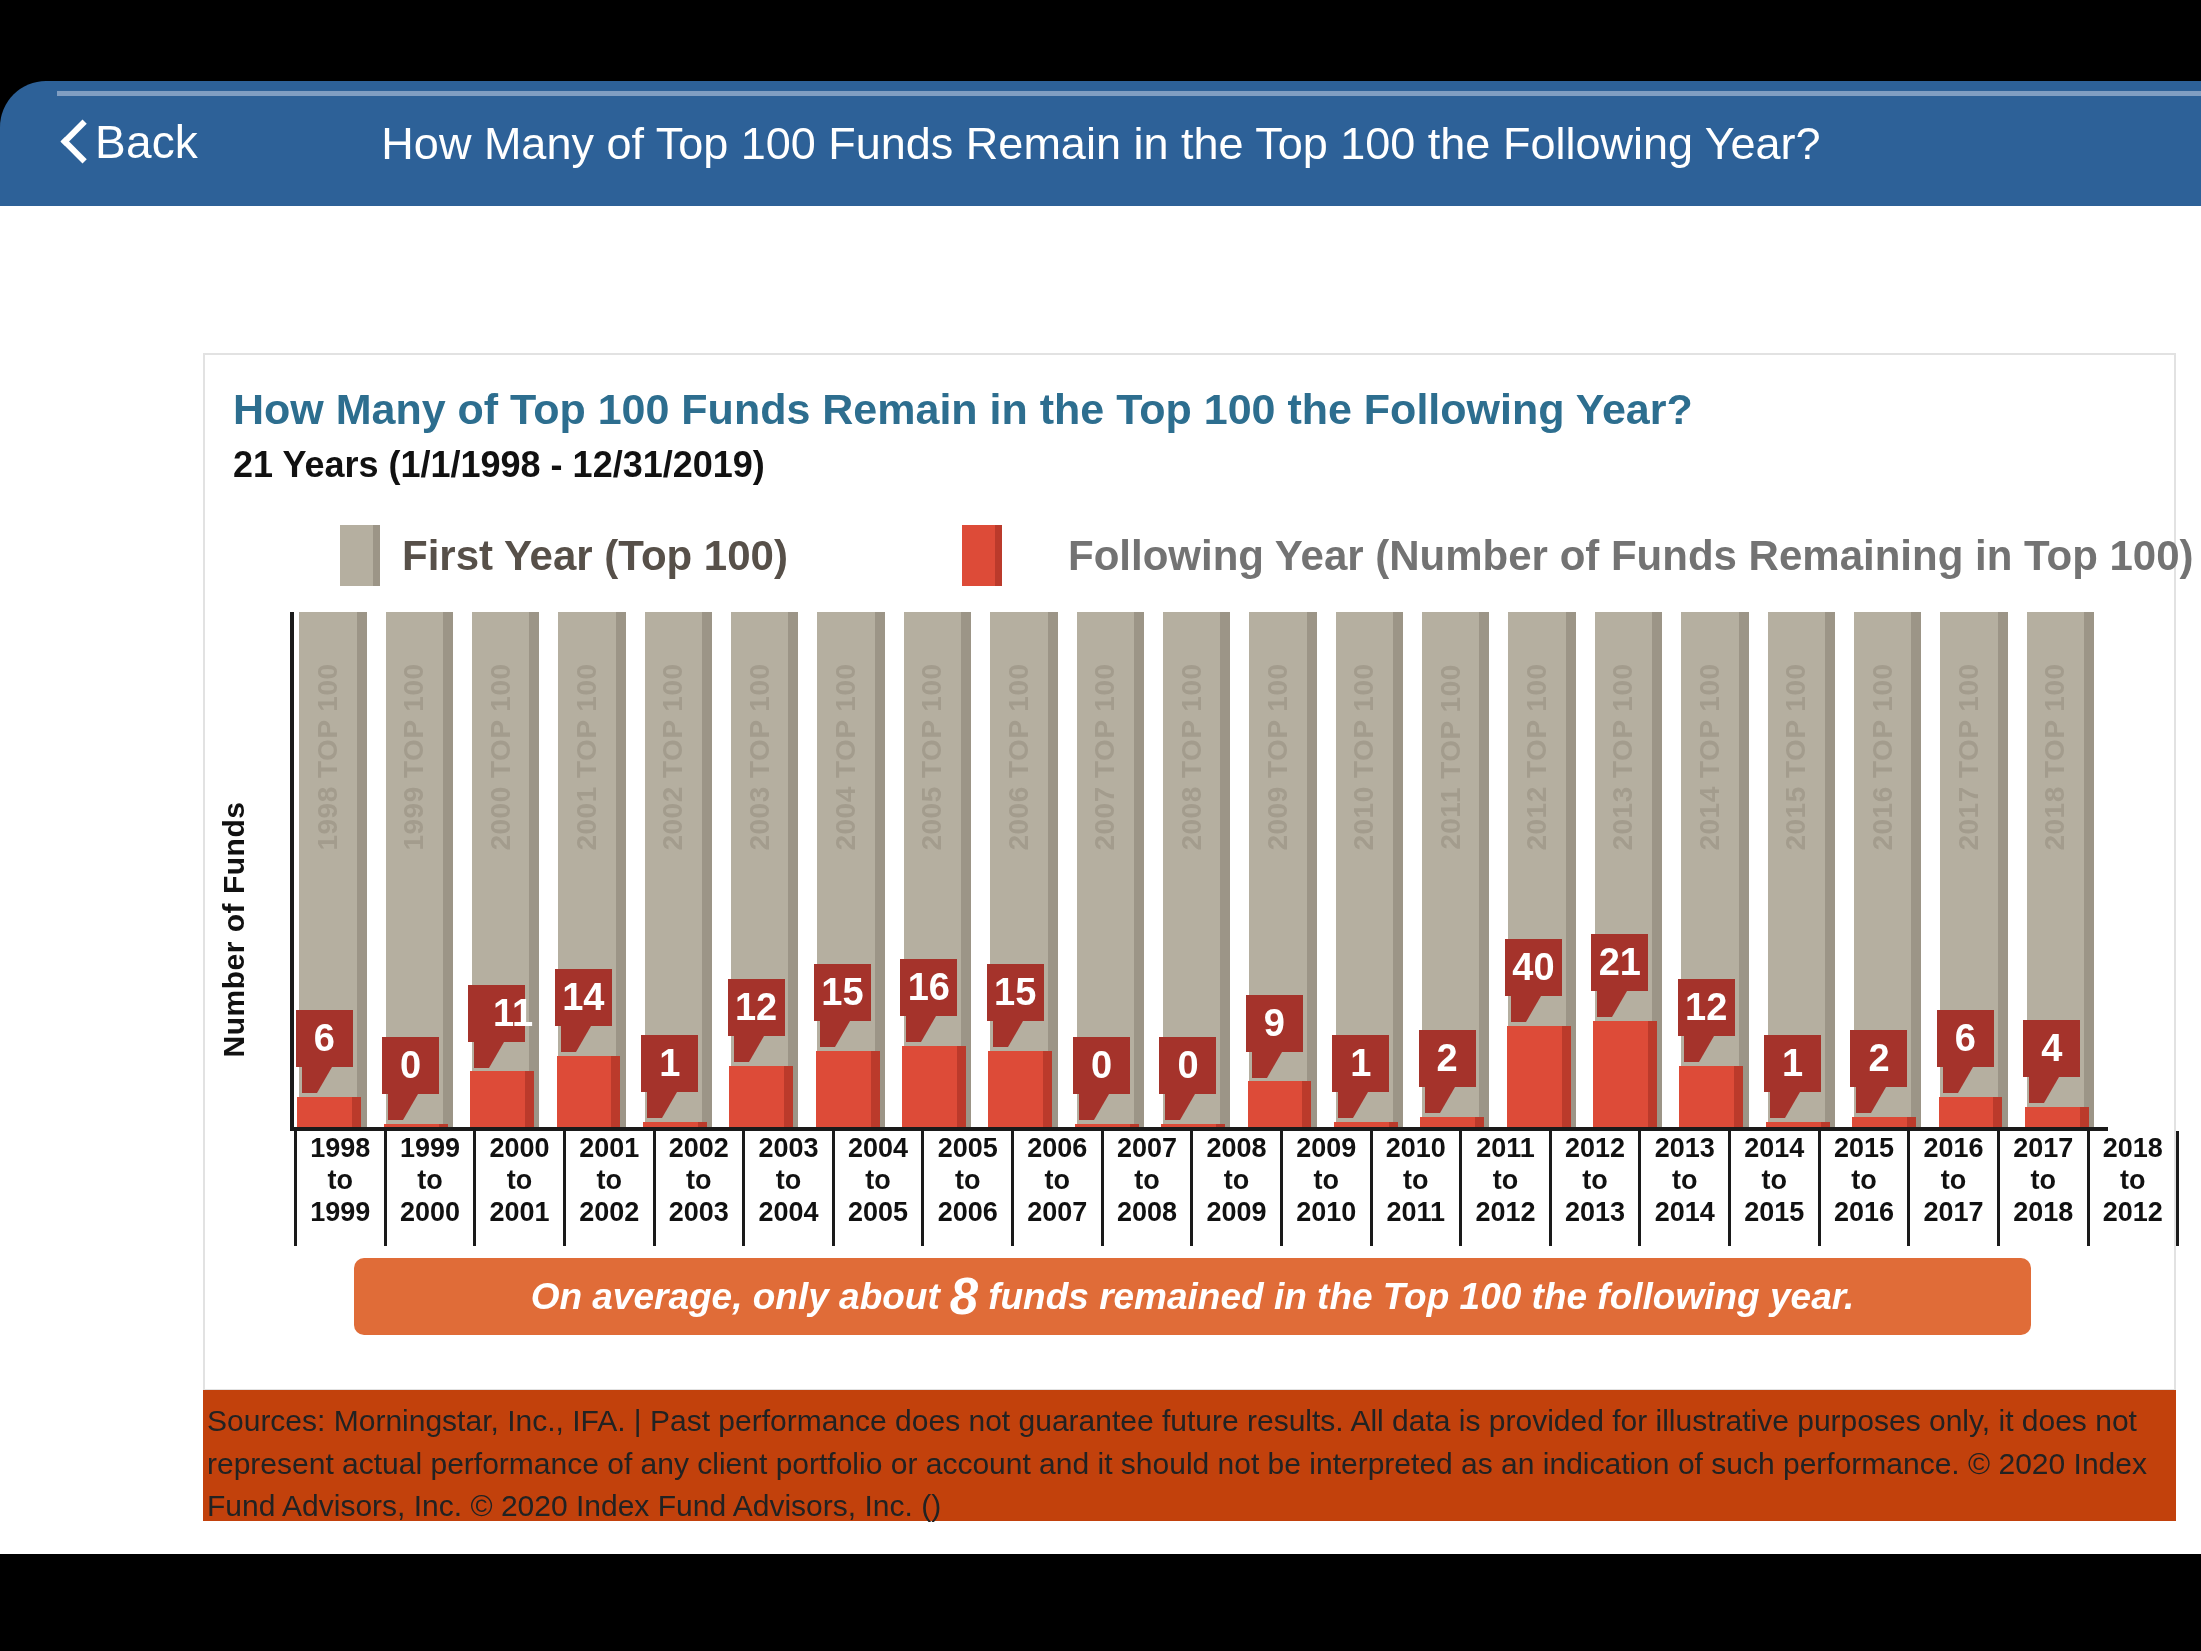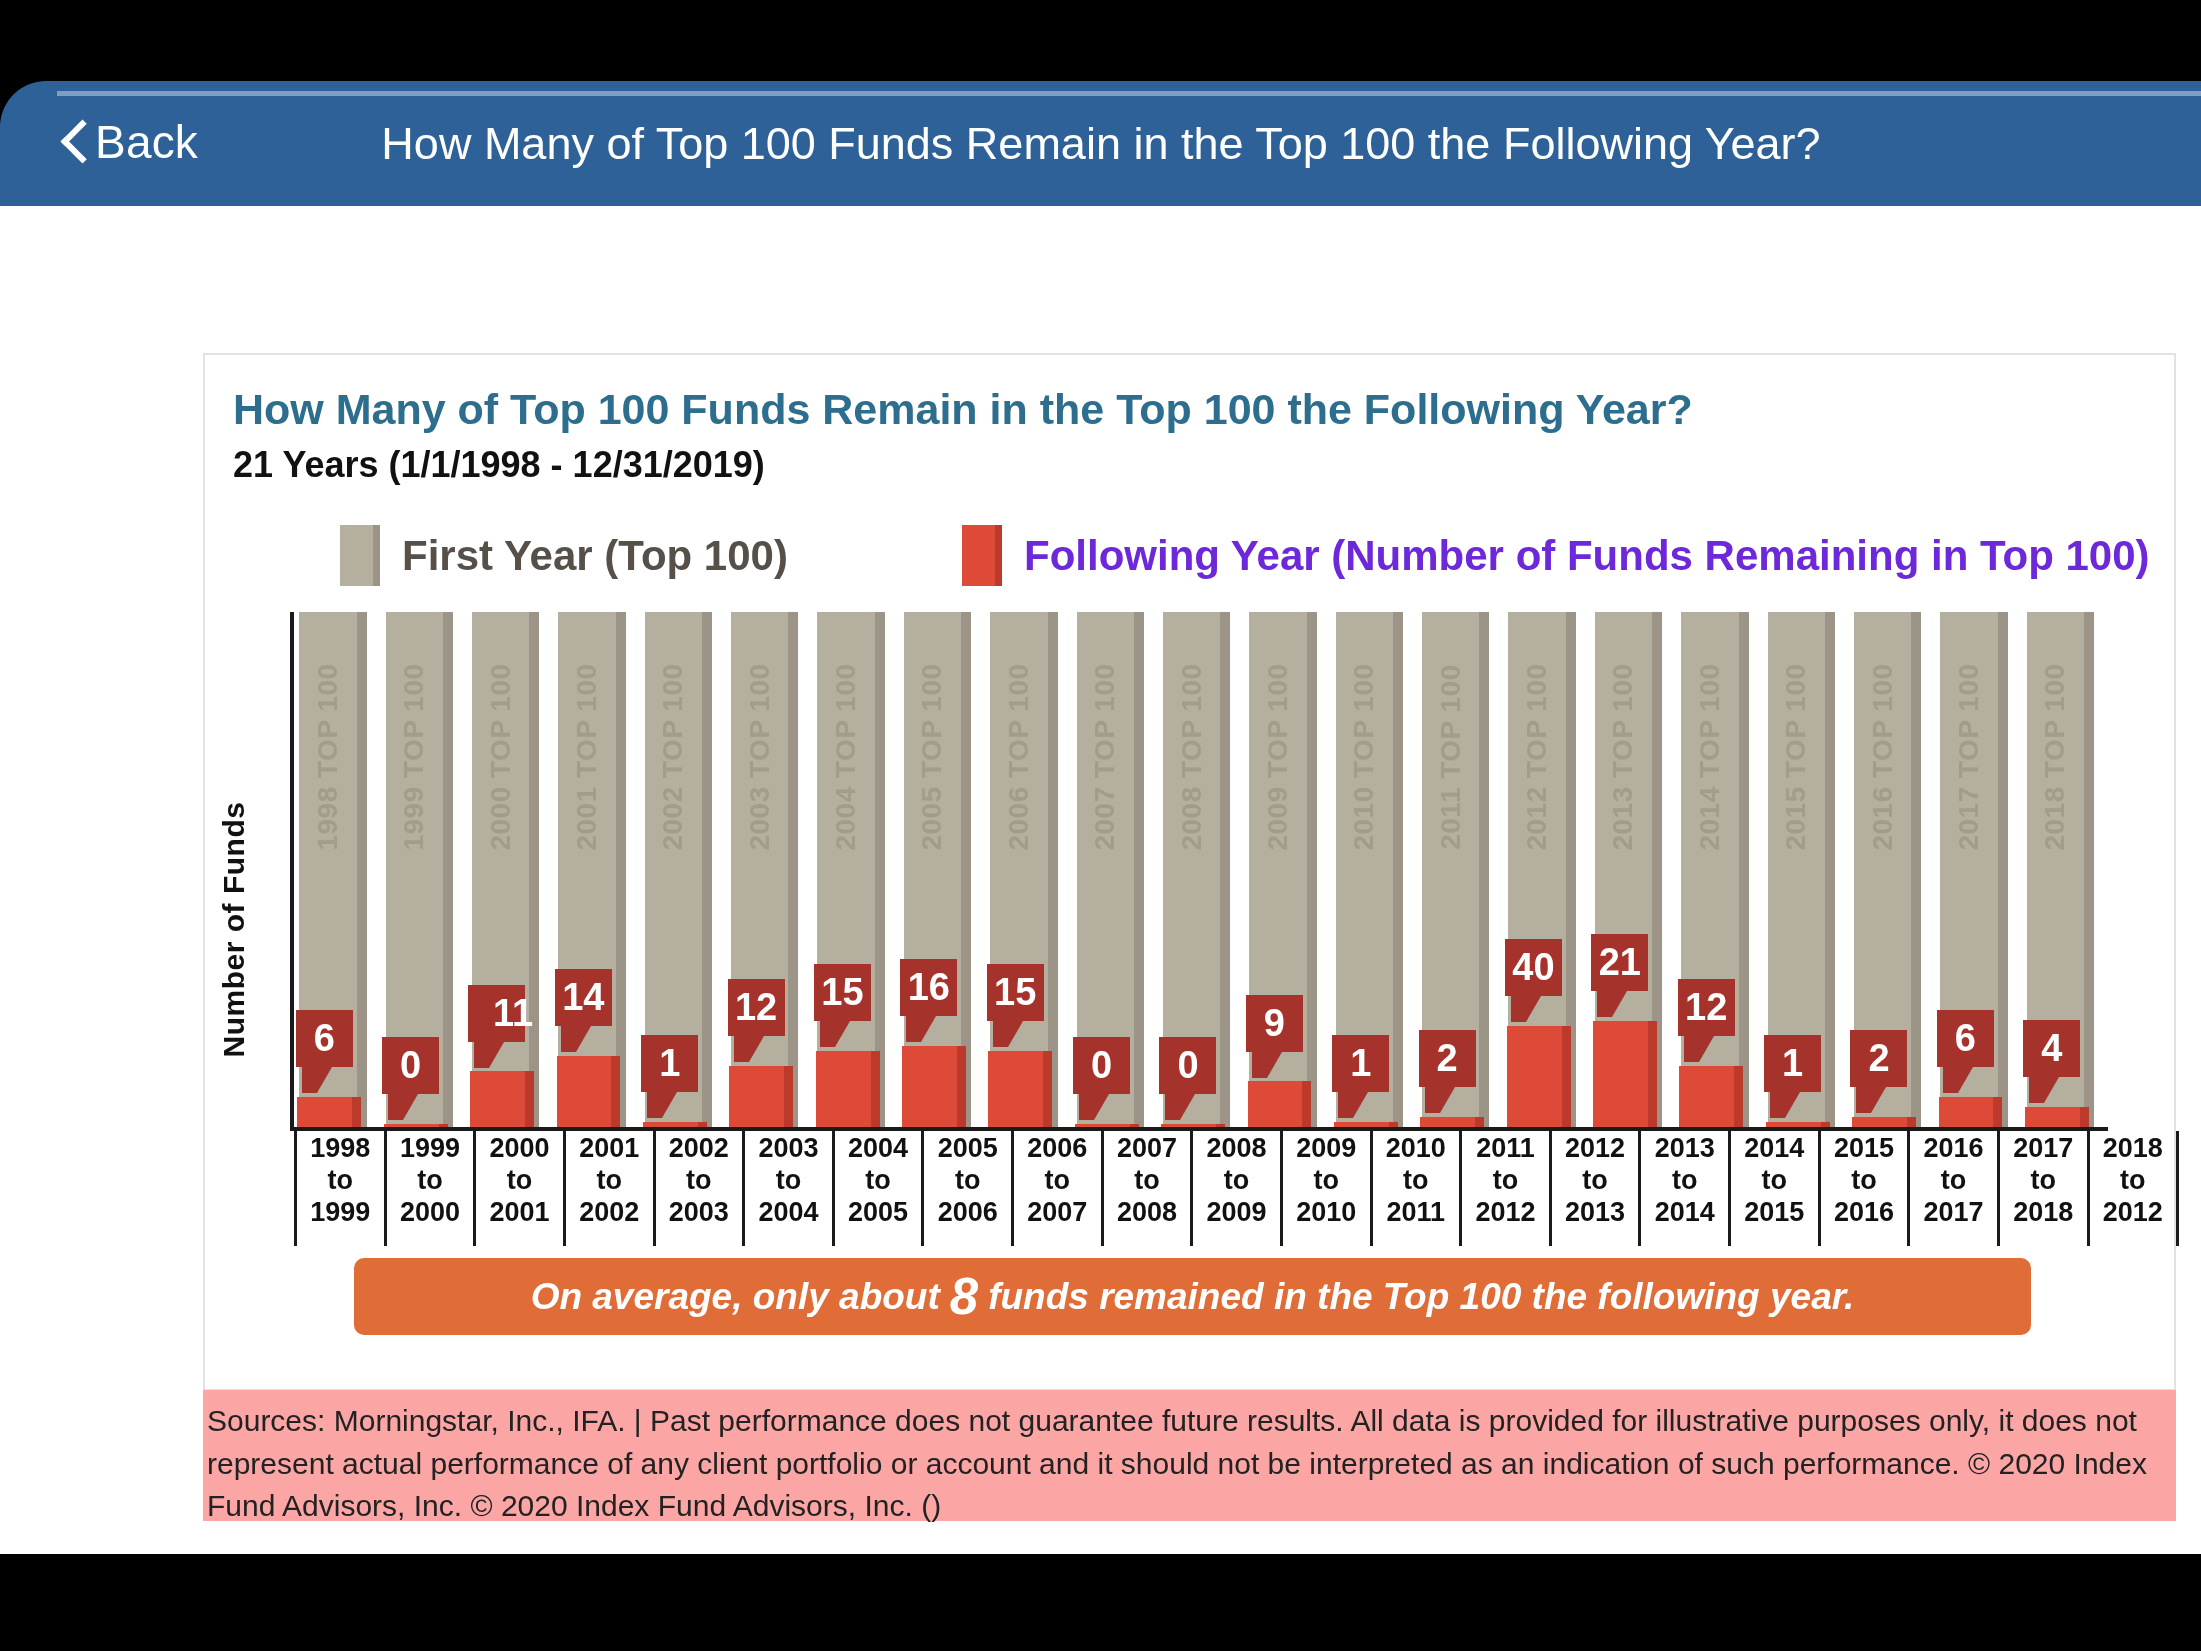--- a/index.html
+++ b/index.html
@@ -100,21 +100,21 @@
   
   #legend { position: absolute; left: 0; top: 170px; width: 1973px; height: 63px; }
   .legend-item { position: absolute; display: flex; align-items: center; gap: 22px; }
   #legend-first    { left: 135px; top: 0; }
   #legend-following{ left: 757px; top: 0; }
   .legend-swatch { width: 40px; height: 61px; }
   .legend-swatch.gray { background: #b5afa0; border-right: 7px solid #9c9587; }
   .legend-swatch.red  { background: #dd4b38; border-right: 7px solid #bb3a2b; }
   .legend-text { font-size: 42px; font-weight: bold; white-space: nowrap; }
   .legend-text.gray { color: #575049; }
-  .legend-text.red  { color: #6d28d9; }
+  .legend-text.red  { color: #737373; margin-left: 44px; }
 
   
   #plot {
     position: absolute;
     left: 28px; top: 257px;
     width: 1921px; height: 634px;
   }
   #ylabel {
     position: absolute;
     left: -16px; top: 168px;
@@ -229,21 +229,21 @@
     font-size: 51px;
     padding: 0 10px;
     line-height: 1;
   }
 
   
   #sources {
     position: absolute;
     left: 203px; top: 1184px;
     width: 1973px; height: 131px;
-    background: #fca5a5;
+    background: #c2410c;
     padding: 10px 4px 0 4px;
     font-size: 30px;
     color: #222;
     line-height: 1.42;
   }
 </style>
 </head>
 <body>
 
 <div id="app">

